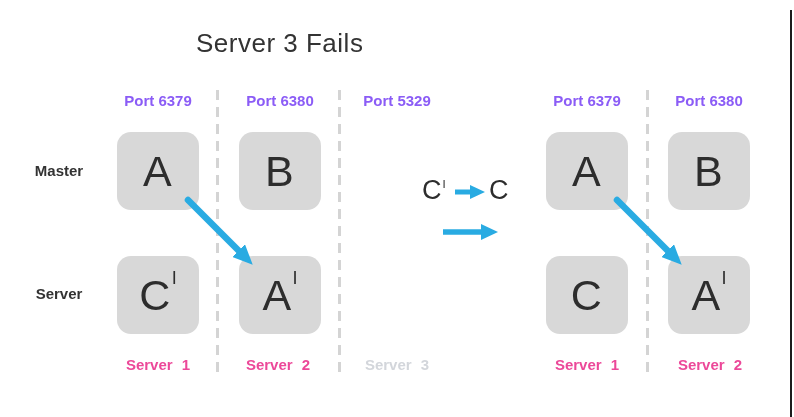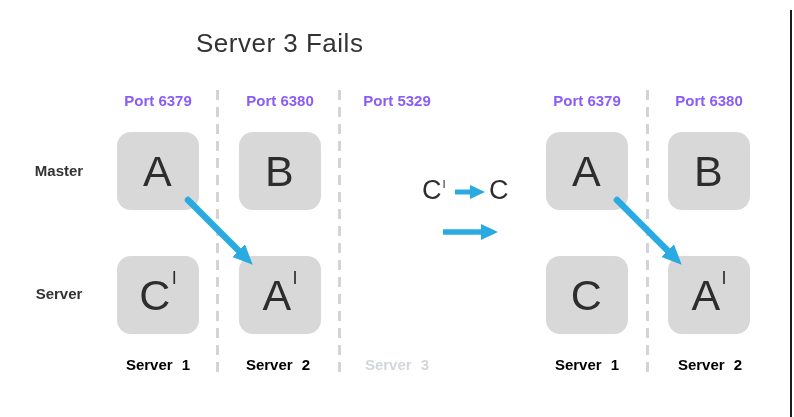--- a/index.html
+++ b/index.html
@@ -15,21 +15,21 @@
   .port-label {
     position:absolute; top:92px; width:122px; text-align:center;
     font-size:15px; font-weight:700; color:#8b5cf6;
   }
   .row-label {
     position:absolute; left:18px; width:82px; text-align:center;
     font-size:15px; font-weight:700; color:#333333;
   }
   .server-label {
     position:absolute; top:356px; width:122px; text-align:center;
-    font-size:15px; font-weight:700; color:#000000; word-spacing:5px;
+    font-size:15px; font-weight:700; color:#ec4899; word-spacing:5px;
   }
   .server-label.faded { color:#d3d6db; }
   .dash-v {
     position:absolute; top:90px; width:3px; height:284px;
     background:repeating-linear-gradient(180deg,#d4d4d4 0 10px,transparent 10px 17px);
   }
   .node-box {
     position:absolute; width:82px; height:78px; background:#d8d8d8;
     border-radius:14px; display:flex; align-items:center; justify-content:center;
     font-size:43px; color:#2d2d2d; line-height:1;

